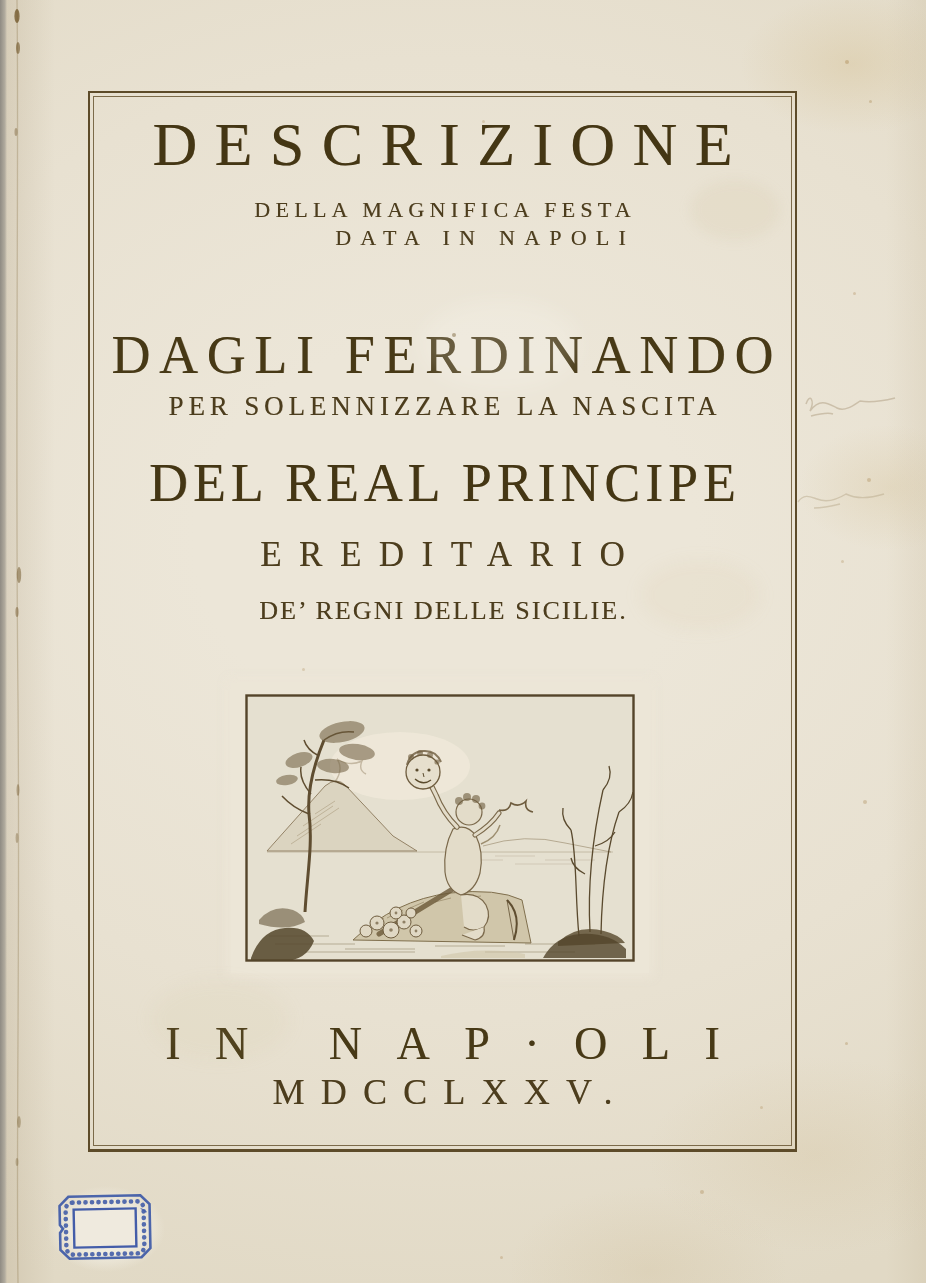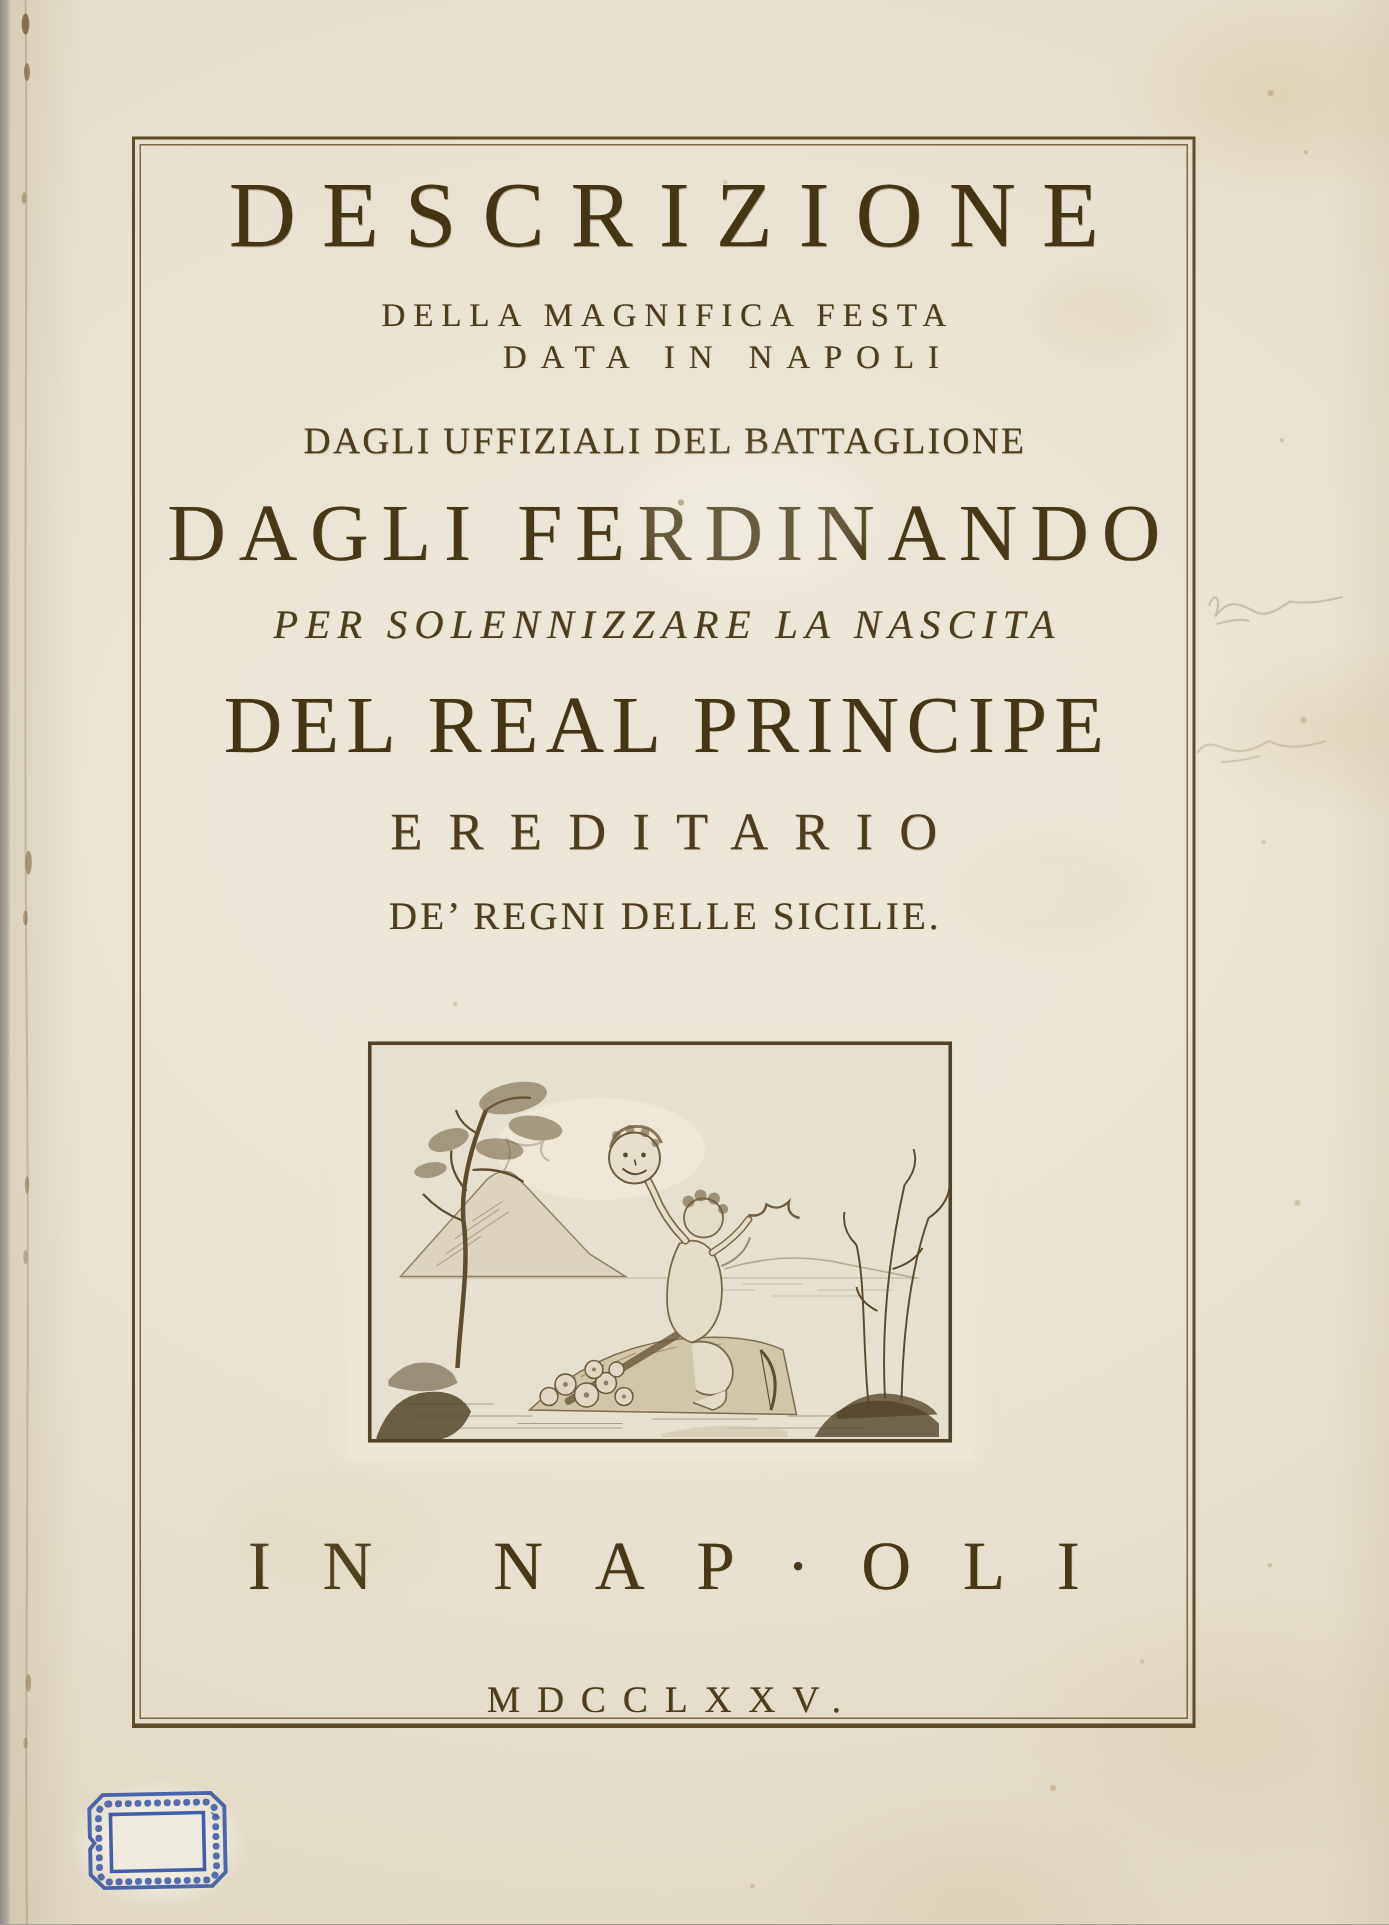--- a/index.html
+++ b/index.html
@@ -33,26 +33,26 @@
   .tline{
     position:absolute;left:0;width:100%;text-align:center;line-height:1;
     color:#4c3d1d;text-shadow:0.3px 0.4px 0.5px rgba(70,52,20,.45);
     white-space:nowrap;
   }
   .l-main     {top:20px;  font-size:62px;letter-spacing:.28em;padding-left:.28em;color:#443614;}
   .l-sub1     {top:106px; font-size:22px;letter-spacing:.24em;padding-left:.24em;}
   .l-sub2     {top:134px; font-size:22px;letter-spacing:.42em;padding-left:.42em;margin-left:38px;}
   .l-dedic    {top:189px; font-size:25px;letter-spacing:.06em;padding-left:.06em;}
   .l-batt     {top:235px; font-size:54px;letter-spacing:.16em;padding-left:.16em;color:#473916;}
-  .l-occ      {top:310px; font-size:27px;letter-spacing:.18em;padding-left:.18em;font-style:italic;}
+  .l-occ      {top:300px; font-size:27px;letter-spacing:.18em;padding-left:.18em;}
   .l-hon1     {top:363px; font-size:54px;letter-spacing:.09em;padding-left:.09em;color:#443614;}
   .l-hon2     {top:444px; font-size:35px;letter-spacing:.50em;padding-left:.50em;}
   .l-hon3     {top:505px; font-size:26px;letter-spacing:.08em;padding-left:.08em;}
   .l-place    {top:928px; font-size:46px;letter-spacing:.75em;padding-left:.75em;color:#473916;}
-  .l-year     {top:1028px; font-size:25px;letter-spacing:.45em;padding-left:.45em;}
+  .l-year     {top:981px; font-size:36px;letter-spacing:.45em;padding-left:.45em;}
   .vignette-plate{
     position:absolute;left:141px;top:590px;width:418px;height:290px;
     background:#ece6d7;box-shadow:0 0 10px 4px rgba(236,230,215,.9);
     display:flex;align-items:center;justify-content:center;
   }
   .speck{position:absolute;border-radius:50%;background:rgba(110,85,40,.55);}
   .fox{position:absolute;border-radius:50%;}
   .stamp-wrap{position:absolute;left:55px;top:1192px;width:100px;height:72px;}
   .stamp-halo{position:absolute;left:-8px;top:-6px;width:118px;height:86px;border-radius:10px;
     background:radial-gradient(closest-side, #f0ece0 55%, rgba(240,236,224,0));}
@@ -91,21 +91,20 @@
     <div class="fox" style="left:482px;top:120px;width:3px;height:3px;background:rgba(160,120,60,.25);"></div>
     <div class="fox" style="left:760px;top:1106px;width:3px;height:3px;background:rgba(160,120,60,.25);"></div>
   </div>
 
   <div class="frame">
     <div class="frame-inner"></div>
 
     <div class="tline l-main">DESCRIZIONE</div>
     <div class="tline l-sub1">DELLA MAGNIFICA FESTA</div>
     <div class="tline l-sub2">DATA IN NAPOLI</div>
-    <div class="tline l-dedic">DAGLI UFFIZIALI DEL BATTAGLIONE</div>
     <div class="tline l-batt">DAGLI FERDINANDO</div>
     <div class="tline l-occ">PER SOLENNIZZARE LA NASCITA</div>
     <div class="tline l-hon1">DEL REAL PRINCIPE</div>
     <div class="tline l-hon2">EREDITARIO</div>
     <div class="tline l-hon3">DE’ REGNI DELLE SICILIE.</div>
 
     <div class="speck" style="left:362px;top:240px;width:4px;height:4px;"></div>
 
     <div class="vignette-plate">
       <svg width="390" height="268" viewBox="0 0 390 268" role="img" aria-label="Engraved vignette: putto holding up a smiling mask in a coastal landscape with a smoking volcano, tree at left and reeds at right">

